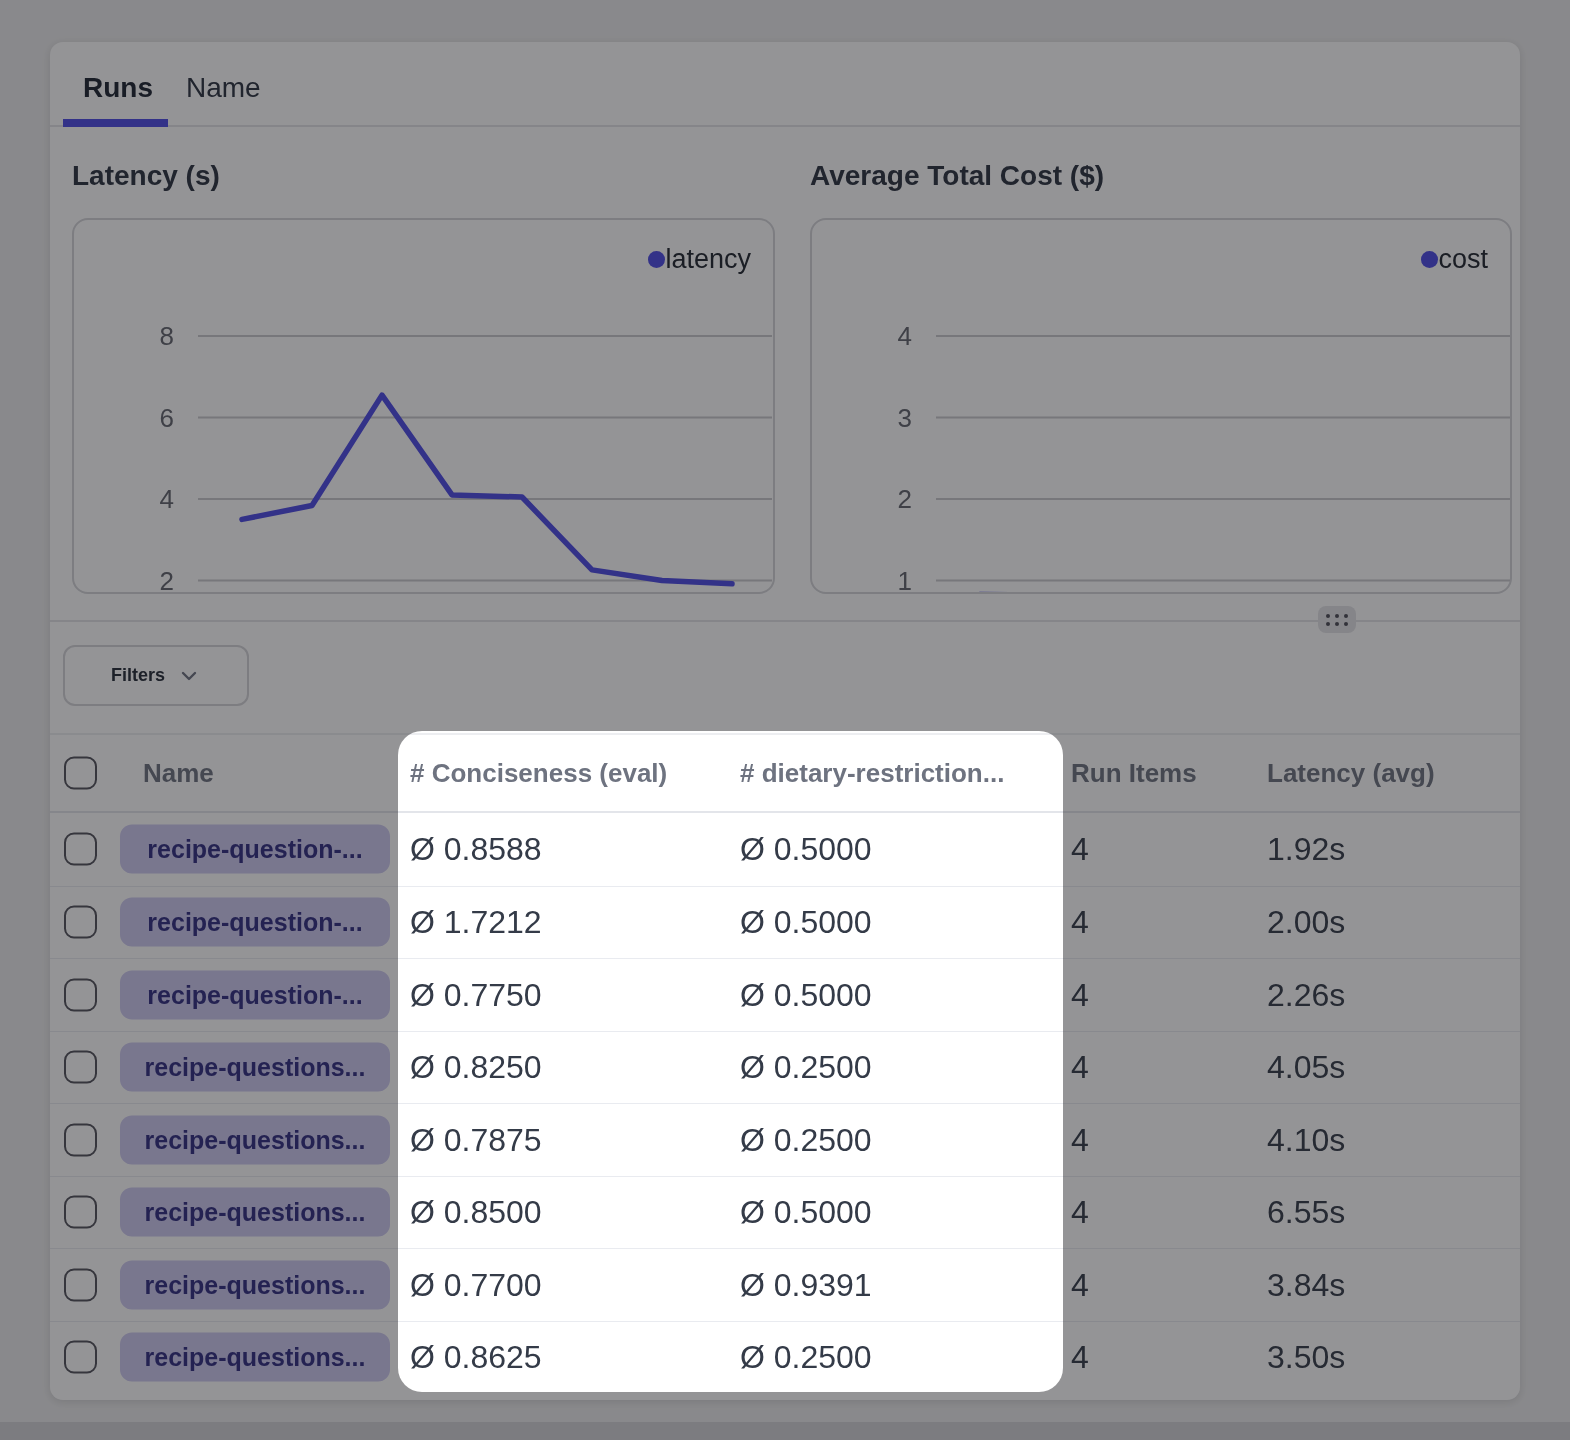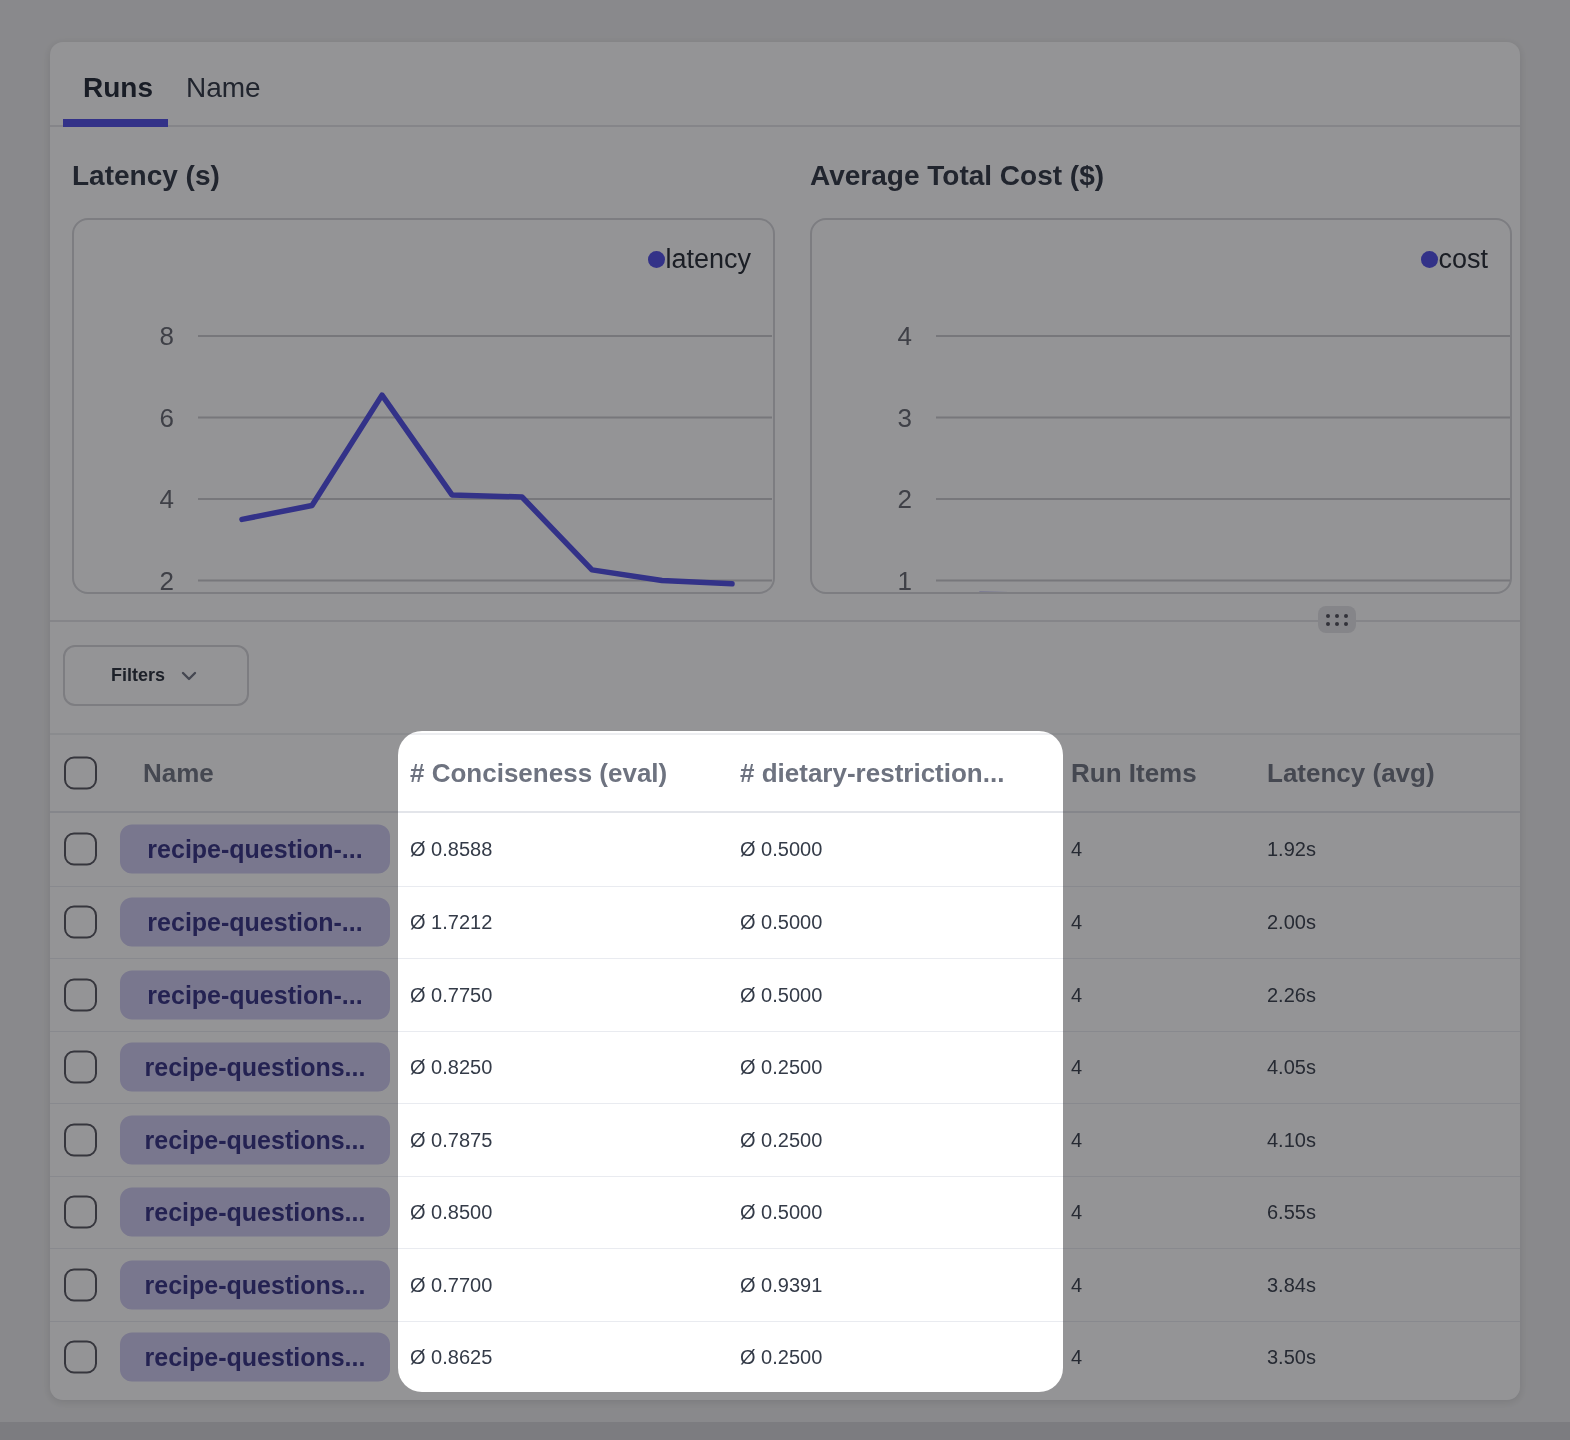--- a/index.html
+++ b/index.html
@@ -50,21 +50,21 @@
     font-size:18px;font-weight:700;color:#242b37;cursor:pointer;
   }
   .chev{width:24px;height:24px;}
 
   
   .thead{position:absolute;left:0;top:691px;width:100%;height:80px;border-top:2px solid #edeef1;border-bottom:2px solid #e3e5ea;box-sizing:border-box;}
   .th{position:absolute;top:50%;transform:translateY(-50%);font-size:26px;font-weight:700;color:#6e7380;white-space:nowrap;}
   .tbody{position:absolute;left:0;top:771px;width:100%;}
   .row{position:relative;height:72.5px;box-sizing:border-box;padding-left:20px;}
   .row + .row{border-top:1.5px solid #e9ebf0;}
-  .cell{position:absolute;top:50%;transform:translateY(-50%);font-size:20px;color:#343b48;white-space:nowrap;}
+  .cell{position:absolute;top:50%;transform:translateY(-50%);font-size:32px;color:#343b48;white-space:nowrap;}
   .col-name{left:68px;margin-left:25px;}
   .col-conc{left:360px;}
   .col-diet{left:690px;}
   .col-items{left:1021px;}
   .col-lat{left:1217px;}
   .cb{
     position:absolute;left:14px;top:50%;transform:translateY(-50%);
     width:33px;height:33px;border:2.5px solid #52525b;border-radius:10px;background:transparent;box-sizing:border-box;cursor:pointer;
   }
   .pill{

